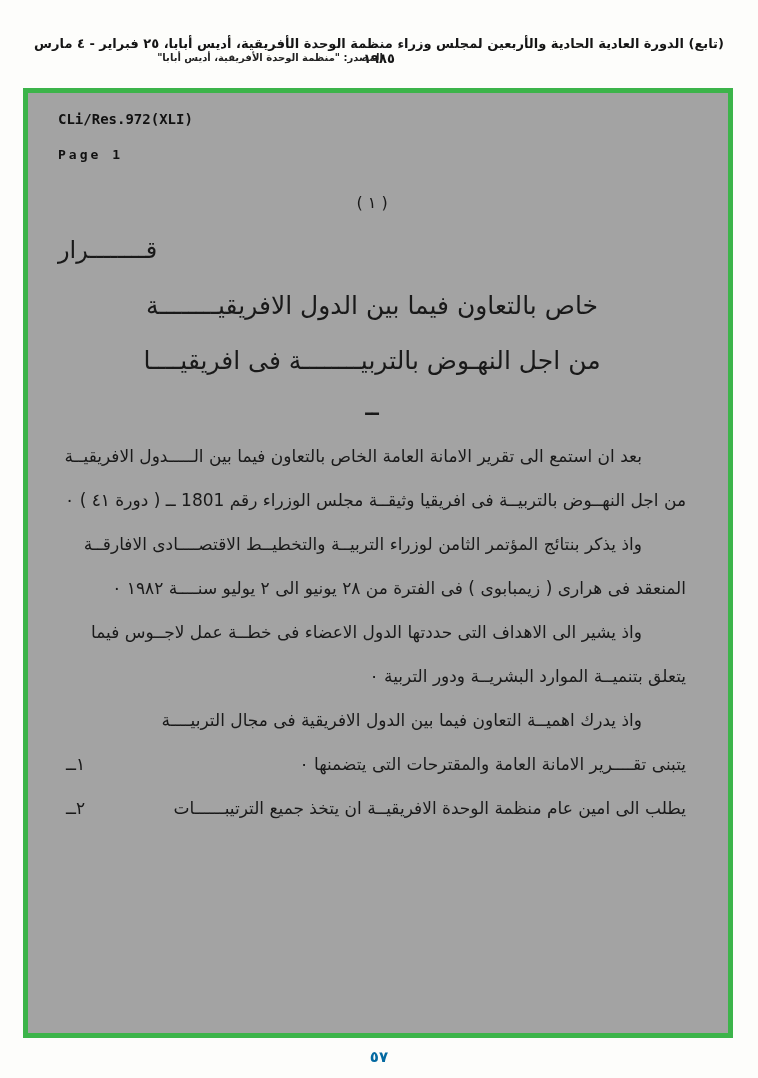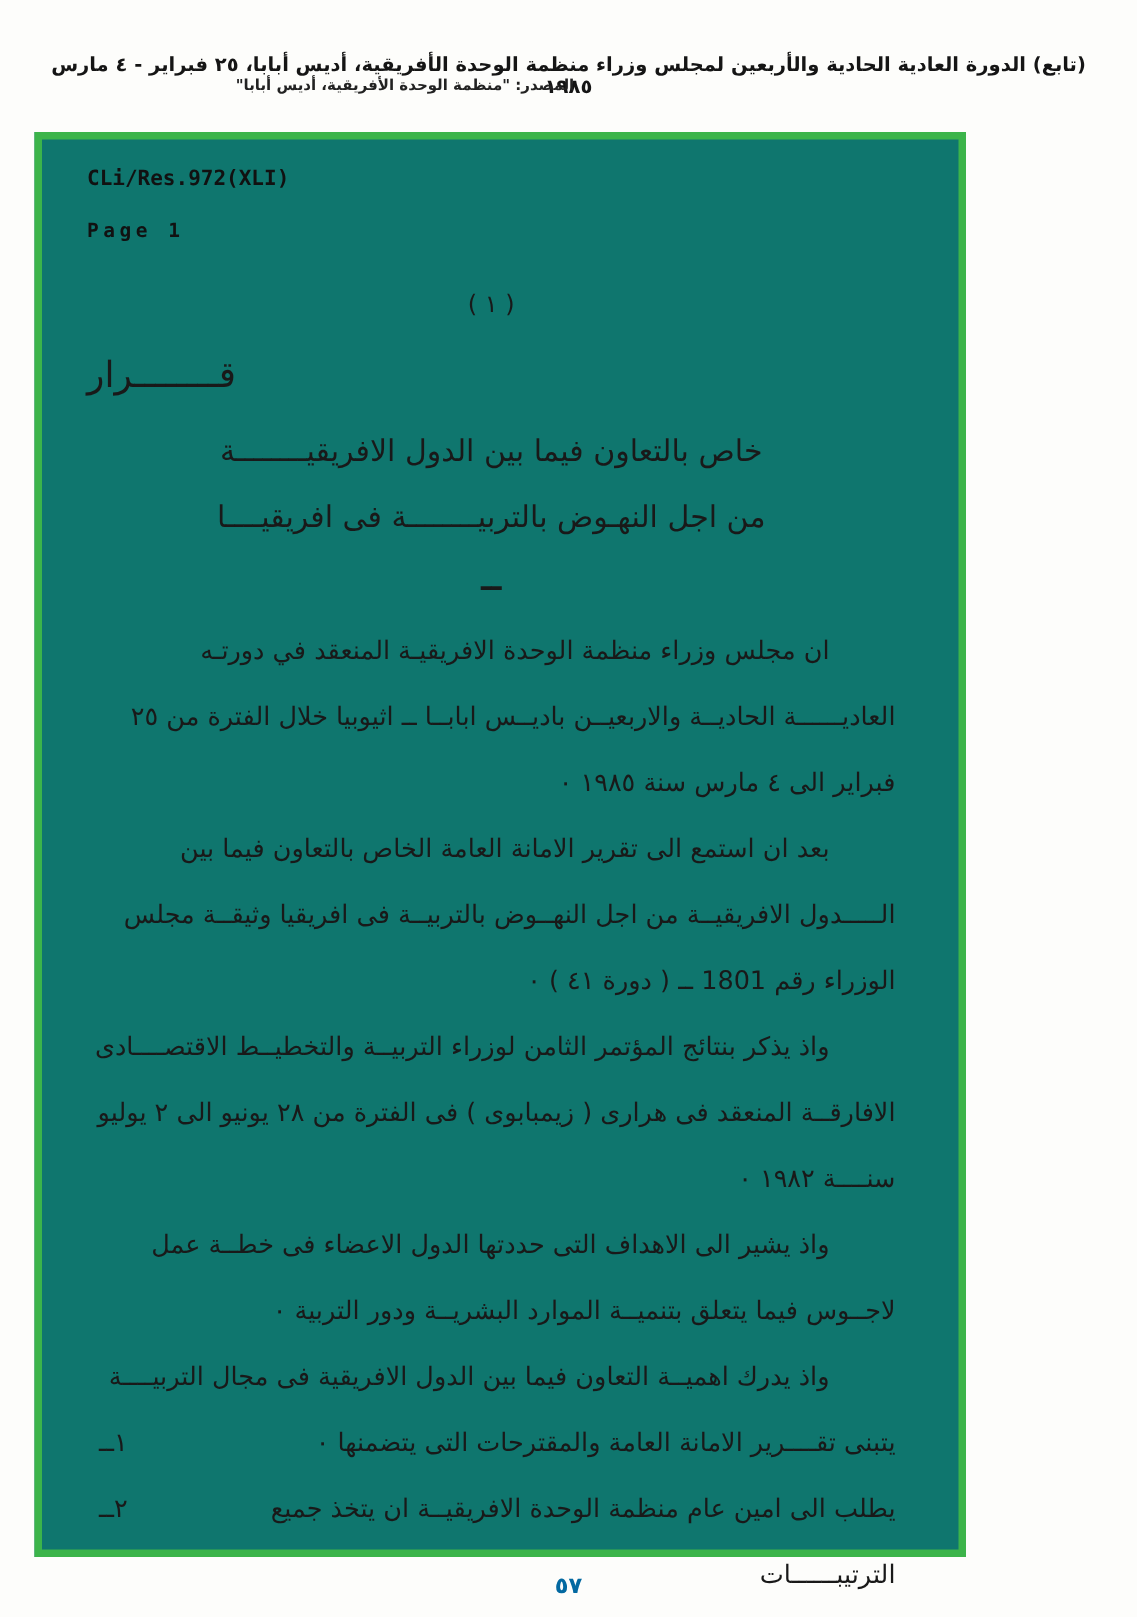--- a/index.html
+++ b/index.html
@@ -32,23 +32,23 @@
     width: 280px;
     direction: rtl;
     text-align: center;
     font-size: 10px;
     font-weight: bold;
     color: #222;
   }
   .doc-frame {
     position: absolute;
     top: 88px; left: 23px;
-    width: 621px; height: 950px;
+    width: 710px; height: 950px;
     border: 5px solid #3cb44a;
-    background: #0f766e;
+    background: #a3a3a3;
   }
   .doc-ref {
     position: absolute;
     top: 18px; left: 30px;
     font-family: "DejaVu Sans Mono", monospace;
     font-size: 14px;
     font-weight: bold;
     color: #111;
   }
   .doc-ref .page-label {
@@ -68,21 +68,21 @@
     font-size: 16px;
     margin-bottom: 24px;
   }
   .doc-title {
     text-align: left;
     font-size: 24px;
     margin-bottom: 14px;
   }
   .subtitle-line {
     text-align: center;
-    font-size: 20px;
+    font-size: 25px;
     line-height: 2.2;
   }
   .separator {
     text-align: center;
     font-size: 20px;
     margin: 8px 0 14px 0;
     font-weight: bold;
   }
   .para {
     text-align: right;
@@ -138,21 +138,20 @@
       <div class="doc-title">قــــــــرار</div>
 
       <div>
           <div class="subtitle-line">خاص  بالتعاون فيما بين  الدول الافريقيــــــــة</div>
           <div class="subtitle-line">من  اجل النهـوض  بالتربيــــــــة  فى افريقيــــا</div>
         </div>
 
       <div class="separator">ــ</div>
 
       <div>
-          <p class="para">ان مجلس وزراء منظمة الوحدة الافريقيـة المنعقد في دورتـه العاديــــــة الحاديــة والاربعيــن باديــس ابابــا ــ اثيوبيا خلال الفترة من ٢٥ فبراير الى ٤ مارس سنة ١٩٨٥ ٠</p>
           <p class="para">بعد ان استمع الى تقرير الامانة العامة الخاص بالتعاون فيما بين الـــــدول الافريقيــة من اجل النهــوض بالتربيــة فى افريقيا وثيقــة مجلس الوزراء رقم 1801 ــ ( دورة ٤١ ) ٠</p>
           <p class="para">واذ يذكر بنتائج المؤتمر الثامن لوزراء التربيــة والتخطيــط الاقتصــــادى الافارقــة المنعقد فى هرارى ( زيمبابوى ) فى الفترة من ٢٨ يونيو الى ٢ يوليو سنــــة ١٩٨٢ ٠</p>
           <p class="para">واذ يشير الى الاهداف التى حددتها الدول الاعضاء فى خطــة عمل لاجــوس فيما يتعلق بتنميــة الموارد البشريــة ودور التربية ٠</p>
           <p class="para">واذ يدرك  اهميــة التعاون فيما بين الدول الافريقية فى مجال التربيــــة</p>
         </div>
 
       <div>
           <div class="item-row">
             <span class="item-num">١ــ</span>
             <span class="item-text">يتبنى  تقــــرير الامانة العامة والمقترحات التى يتضمنها ٠</span>

